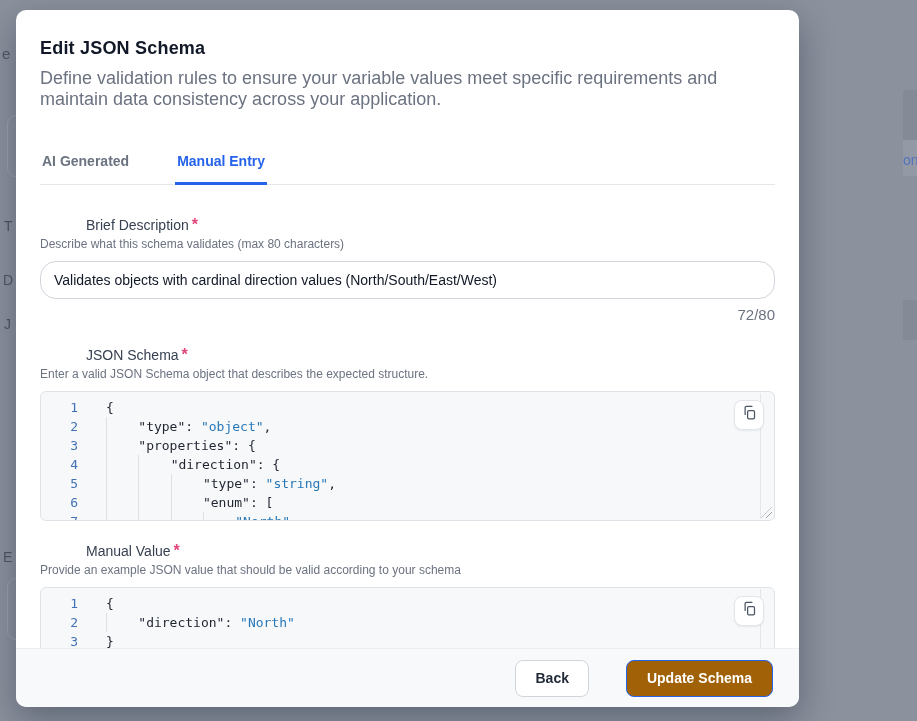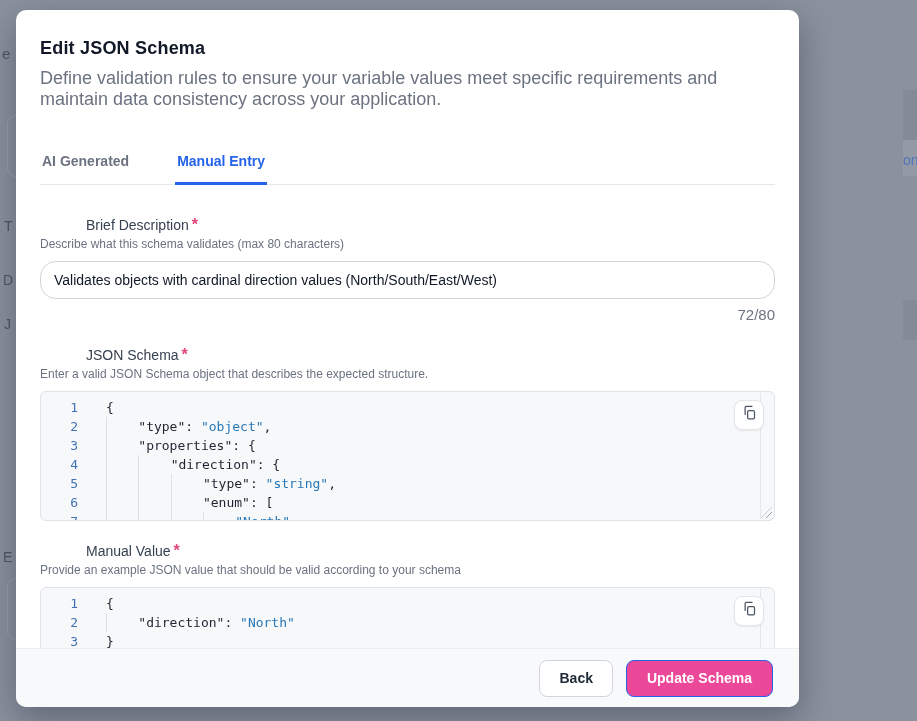--- a/index.html
+++ b/index.html
@@ -86,21 +86,21 @@
   
   .modal-footer {
     position:absolute; left:0; right:0; bottom:0; height:59px;
     background:#f8f9fb; border-top:1px solid #ebedf0;
     display:flex; align-items:center; justify-content:flex-end;
     gap:13px; padding-right:26px;
     border-radius:0 0 10px 10px;
   }
   .btn { height:37px; border-radius:8px; font-size:14px; font-weight:600; cursor:pointer; font-family:"Liberation Sans", sans-serif; }
   .btn-back { background:#fff; border:1px solid #d1d5db; color:#1f2937; padding:0 19px; }
-  .btn-primary { background:#ec4899; border:1px solid #2563eb; color:#fff; padding:4px 20px; }
+  .btn-primary { background:#a16207; border:1px solid #2563eb; color:#fff; padding:4px 20px;margin-left:24px; }
 </style>
 </head>
 <body>
 
 <div>
   <div class="bg-band dark" style="top:90px;height:50px;"></div>
   <div class="bg-band light" style="top:140px;height:36px;"></div>
   <div class="bg-band dark" style="top:300px;height:40px;"></div>
   <div class="bg-ghost-input" style="left:7px;top:115px;width:22px;height:62px;"></div>
   <div class="bg-ghost-input" style="left:7px;top:578px;width:22px;height:62px;"></div>

